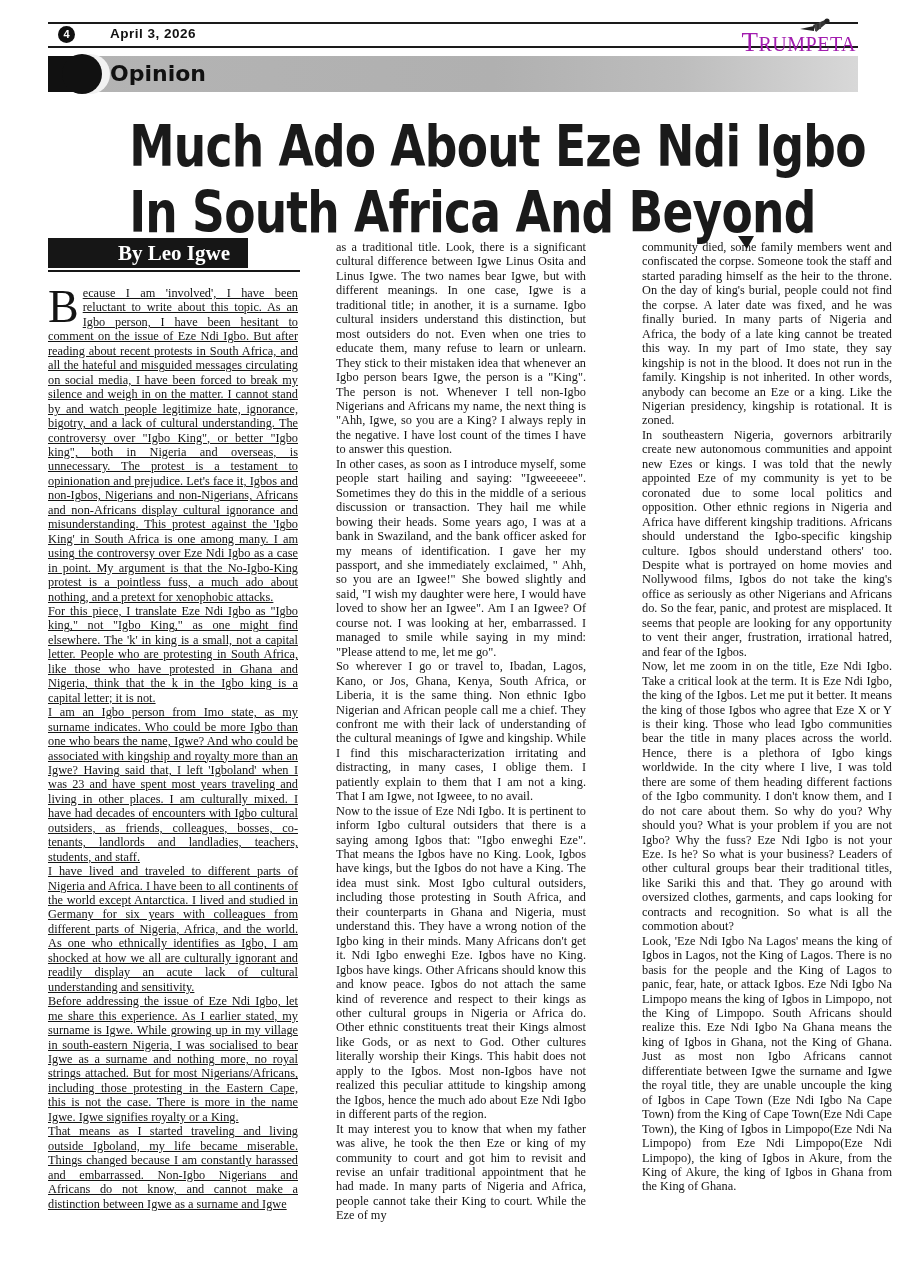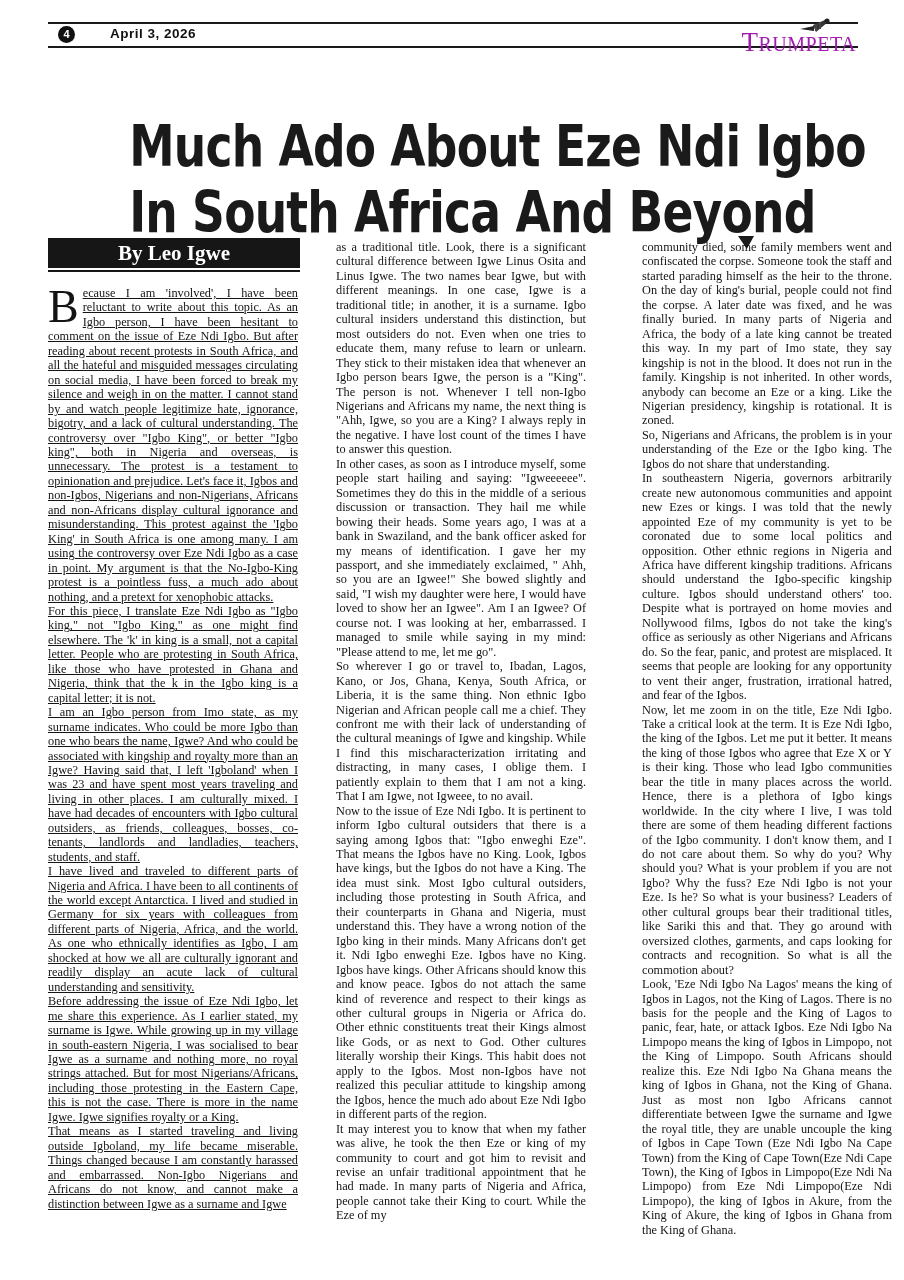--- a/index.html
+++ b/index.html
@@ -159,21 +159,21 @@
     transform-origin: center;
     white-space: nowrap;
     letter-spacing: -1px;
   }
 
   
   .byline-bar {
     position: absolute;
     left: 48px;
     top: 238px;
-    width: 252px;
+    width: 200px;
     height: 30px;
     background: #161616;
   }
   .byline-text {
     position: absolute;
     left: 0; top: 0;
     width: 252px;
     height: 30px;
     line-height: 30px;
     text-align: center;
@@ -255,20 +255,27 @@
     </div>
     <svg class="trumpet-icon" viewBox="0 0 34 24">
       <path d="M2 13 L16 10 L16 15 Z" fill="#222"></path>
       <path d="M15 9 L27 4 L30 6 L18 16 Z" fill="#333"></path>
       <rect x="17" y="8" width="2" height="7" fill="#444"></rect>
       <rect x="21" y="6" width="2" height="7" fill="#444"></rect>
       <circle cx="29" cy="5" r="2.6" fill="#222"></circle>
     </svg>
   </div>
 
+  <div class="section-banner">
+    <div class="banner-bg"></div>
+    <div class="banner-black"></div>
+    <div class="banner-notch"></div>
+    <div class="banner-notch2"></div>
+    <div class="banner-label">Opinion</div>
+  </div>
 
   <h1 class="headline">
     <span class="hl-line">Much Ado About Eze Ndi Igbo</span>
     <span class="hl-line">In South Africa And Beyond</span>
   </h1>
 
   <div class="byline-bar">
     <div class="byline-text">By Leo Igwe</div>
   </div>
   <div class="byline-rule"></div>
@@ -288,20 +295,19 @@
     <div class="col col-2">
       <p>as a traditional title. Look, there is a significant cultural difference between Igwe Linus Osita and Linus Igwe. The two names bear Igwe, but with different meanings. In one case, Igwe is a traditional title; in another, it is a surname. Igbo cultural insiders understand this distinction, but most outsiders do not. Even when one tries to educate them, many refuse to learn or unlearn. They stick to their mistaken idea that whenever an Igbo person bears Igwe, the person is a "King". The person is not. Whenever I tell non-Igbo Nigerians and Africans my name, the next thing is "Ahh, Igwe, so you are a King? I always reply in the negative. I have lost count of the times I have to answer this question.</p>
       <p>In other cases, as soon as I introduce myself, some people start hailing and saying: "Igweeeeee". Sometimes they do this in the middle of a serious discussion or transaction. They hail me while bowing their heads. Some years ago, I was at a bank in Swaziland, and the bank officer asked for my means of identification. I gave her my passport, and she immediately exclaimed, " Ahh, so you are an Igwee!" She bowed slightly and said, "I wish my daughter were here, I would have loved to show her an Igwee". Am I an Igwee? Of course not. I was looking at her, embarrassed. I managed to smile while saying in my mind: "Please attend to me, let me go".</p>
       <p>So wherever I go or travel to, Ibadan, Lagos, Kano, or Jos, Ghana, Kenya, South Africa, or Liberia, it is the same thing. Non ethnic Igbo Nigerian and African people call me a chief. They confront me with their lack of understanding of the cultural meanings of Igwe and kingship. While I find this mischaracterization irritating and distracting, in many cases, I oblige them. I patiently explain to them that I am not a king. That I am Igwe, not Igweee, to no avail.</p>
       <p>Now to the issue of Eze Ndi Igbo. It is pertinent to inform Igbo cultural outsiders that there is a saying among Igbos that: "Igbo enweghi Eze". That means the Igbos have no King. Look, Igbos have kings, but the Igbos do not have a King. The idea must sink. Most Igbo cultural outsiders, including those protesting in South Africa, and their counterparts in Ghana and Nigeria, must understand this. They have a wrong notion of the Igbo king in their minds. Many Africans don't get it. Ndi Igbo enweghi Eze. Igbos have no King. Igbos have kings. Other Africans should know this and know peace. Igbos do not attach the same kind of reverence and respect to their kings as other cultural groups in Nigeria or Africa do. Other ethnic constituents treat their Kings almost like Gods, or as next to God. Other cultures literally worship their Kings. This habit does not apply to the Igbos. Most non-Igbos have not realized this peculiar attitude to kingship among the Igbos, hence the much ado about Eze Ndi Igbo in different parts of the region.</p>
       <p>It may interest you to know that when my father was alive, he took the then Eze or king of my community to court and got him to revisit and revise an unfair traditional appointment that he had made. In many parts of Nigeria and Africa, people cannot take their King to court. While the Eze of my</p>
     </div>
 
     <div class="col col-3">
       <p>community died, some family members went and confiscated the corpse. Someone took the staff and started parading himself as the heir to the throne. On the day of king's burial, people could not find the corpse. A later date was fixed, and he was finally buried. In many parts of Nigeria and Africa, the body of a late king cannot be treated this way. In my part of Imo state, they say kingship is not in the blood. It does not run in the family. Kingship is not inherited. In other words, anybody can become an Eze or a king. Like the Nigerian presidency, kingship is rotational. It is zoned.</p>
-      <p>So, Nigerians and Africans, the problem is in your understanding of the Eze or the Igbo king. The Igbos do not share that understanding.</p>
       <p>In southeastern Nigeria, governors arbitrarily create new autonomous communities and appoint new Ezes or kings. I was told that the newly appointed Eze of my community is yet to be coronated due to some local politics and opposition. Other ethnic regions in Nigeria and Africa have different kingship traditions. Africans should understand the Igbo-specific kingship culture. Igbos should understand others' too. Despite what is portrayed on home movies and Nollywood films, Igbos do not take the king's office as seriously as other Nigerians and Africans do. So the fear, panic, and protest are misplaced. It seems that people are looking for any opportunity to vent their anger, frustration, irrational hatred, and fear of the Igbos.</p>
       <p>Now, let me zoom in on the title, Eze Ndi Igbo. Take a critical look at the term. It is Eze Ndi Igbo, the king of the Igbos. Let me put it better. It means the king of those Igbos who agree that Eze X or Y is their king. Those who lead Igbo communities bear the title in many places across the world. Hence, there is a plethora of Igbo kings worldwide. In the city where I live, I was told there are some of them heading different factions of the Igbo community. I don't know them, and I do not care about them. So why do you? Why should you? What is your problem if you are not Igbo? Why the fuss? Eze Ndi Igbo is not your Eze. Is he? So what is your business? Leaders of other cultural groups bear their traditional titles, like Sariki this and that. They go around with oversized clothes, garments, and caps looking for contracts and recognition. So what is all the commotion about?</p>
       <p>Look, 'Eze Ndi Igbo Na Lagos' means the king of Igbos in Lagos, not the King of Lagos. There is no basis for the people and the King of Lagos to panic, fear, hate, or attack Igbos. Eze Ndi Igbo Na Limpopo means the king of Igbos in Limpopo, not the King of Limpopo. South Africans should realize this. Eze Ndi Igbo Na Ghana means the king of Igbos in Ghana, not the King of Ghana. Just as most non Igbo Africans cannot differentiate between Igwe the surname and Igwe the royal title, they are unable uncouple the king of Igbos in Cape Town (Eze Ndi Igbo Na Cape Town) from the King of Cape Town(Eze Ndi Cape Town), the King of Igbos in Limpopo(Eze Ndi Na Limpopo) from Eze Ndi Limpopo(Eze Ndi Limpopo), the king of Igbos in Akure, from the King of Akure, the king of Igbos in Ghana from the King of Ghana.</p>
     </div>
   </div>
 
 </div>
 
 </body></html>

